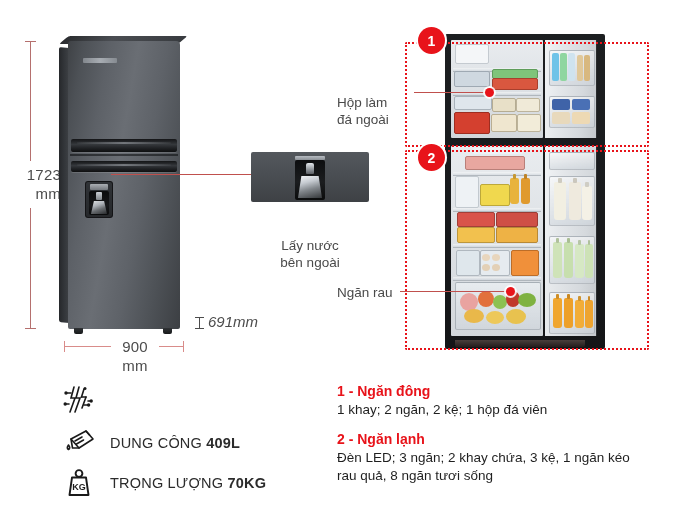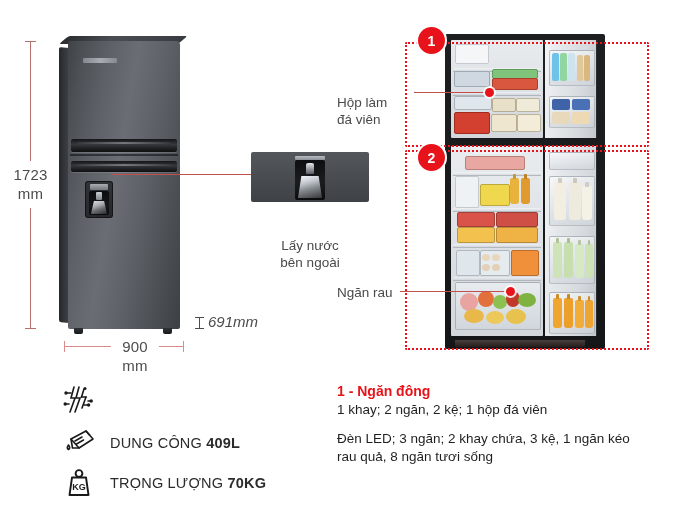--- a/index.html
+++ b/index.html
@@ -198,21 +198,21 @@
   .legend-gap{height:11px;}
 </style>
 </head>
 <body>
 
 <div class="stage">
 
   <div>
     <div class="dimcap-v" style="left:25px;top:41px;"></div>
     <div class="dimline-v" style="left:30px;top:41px;height:120px;"></div>
-    <div class="dimtext" style="left:0px;top:165px;width:61px;">
+    <div class="dimtext" style="left:0px;top:165px;width:61px;text-align:right;">
       <span>1723</span><br>
       <span>mm</span>
     </div>
     <div class="dimline-v" style="left:30px;top:208px;height:120px;"></div>
     <div class="dimcap-v" style="left:25px;top:328px;"></div>
   </div>
 
   <div class="fridge" style="left:68px;top:41px;width:112px;height:288px;">
     <div class="fr-side"></div>
     <div class="fr-top"></div>
@@ -363,21 +363,21 @@
   <div class="zone" style="left:405px;top:150px;width:240px;height:196px;"></div>
 
   <div class="badge-stem" style="left:431px;top:42px;height:14px;"></div>
   <div class="badge" style="left:418px;top:27px;">1</div>
 
   <div class="badge-stem" style="left:431px;top:150px;height:14px;"></div>
   <div class="badge" style="left:418px;top:144px;">2</div>
 
   <div class="callout" style="left:337px;top:70px;margin-top:24px;">
     <span>Hộp làm</span><br>
-    <span>đá viên</span>
+    <span>đá ngoài</span>
   </div>
   <div class="leader" style="left:414px;top:92px;width:75px;"></div>
   <div class="leader-dot" style="left:485px;top:88px;"></div>
 
   <div class="callout" style="left:337px;top:284px;">Ngăn rau</div>
   <div class="leader" style="left:400px;top:291px;width:110px;"></div>
   <div class="leader-dot" style="left:506px;top:287px;"></div>
 
   <div class="spec-row" style="left:62px;top:384px;">
     <div class="spec-icon">
@@ -432,16 +432,17 @@
     </div>
     <div class="spec-text">
       <span>TRỌNG LƯỢNG </span><b>70KG</b>
     </div>
   </div>
 
   <div class="legend" style="left:337px;top:382px;width:320px;">
     <p class="legend-head">1 - Ngăn đông</p>
     <p class="legend-body">1 khay; 2 ngăn, 2 kệ; 1 hộp đá viên</p>
     <div class="legend-gap"></div>
+    <p class="legend-head">2 - Ngăn lạnh</p>
     <p class="legend-body">Đèn LED; 3 ngăn; 2 khay chứa, 3 kệ, 1 ngăn kéo rau quả, 8 ngăn tươi sống</p>
   </div>
 
 </div>
 
 </body></html>

